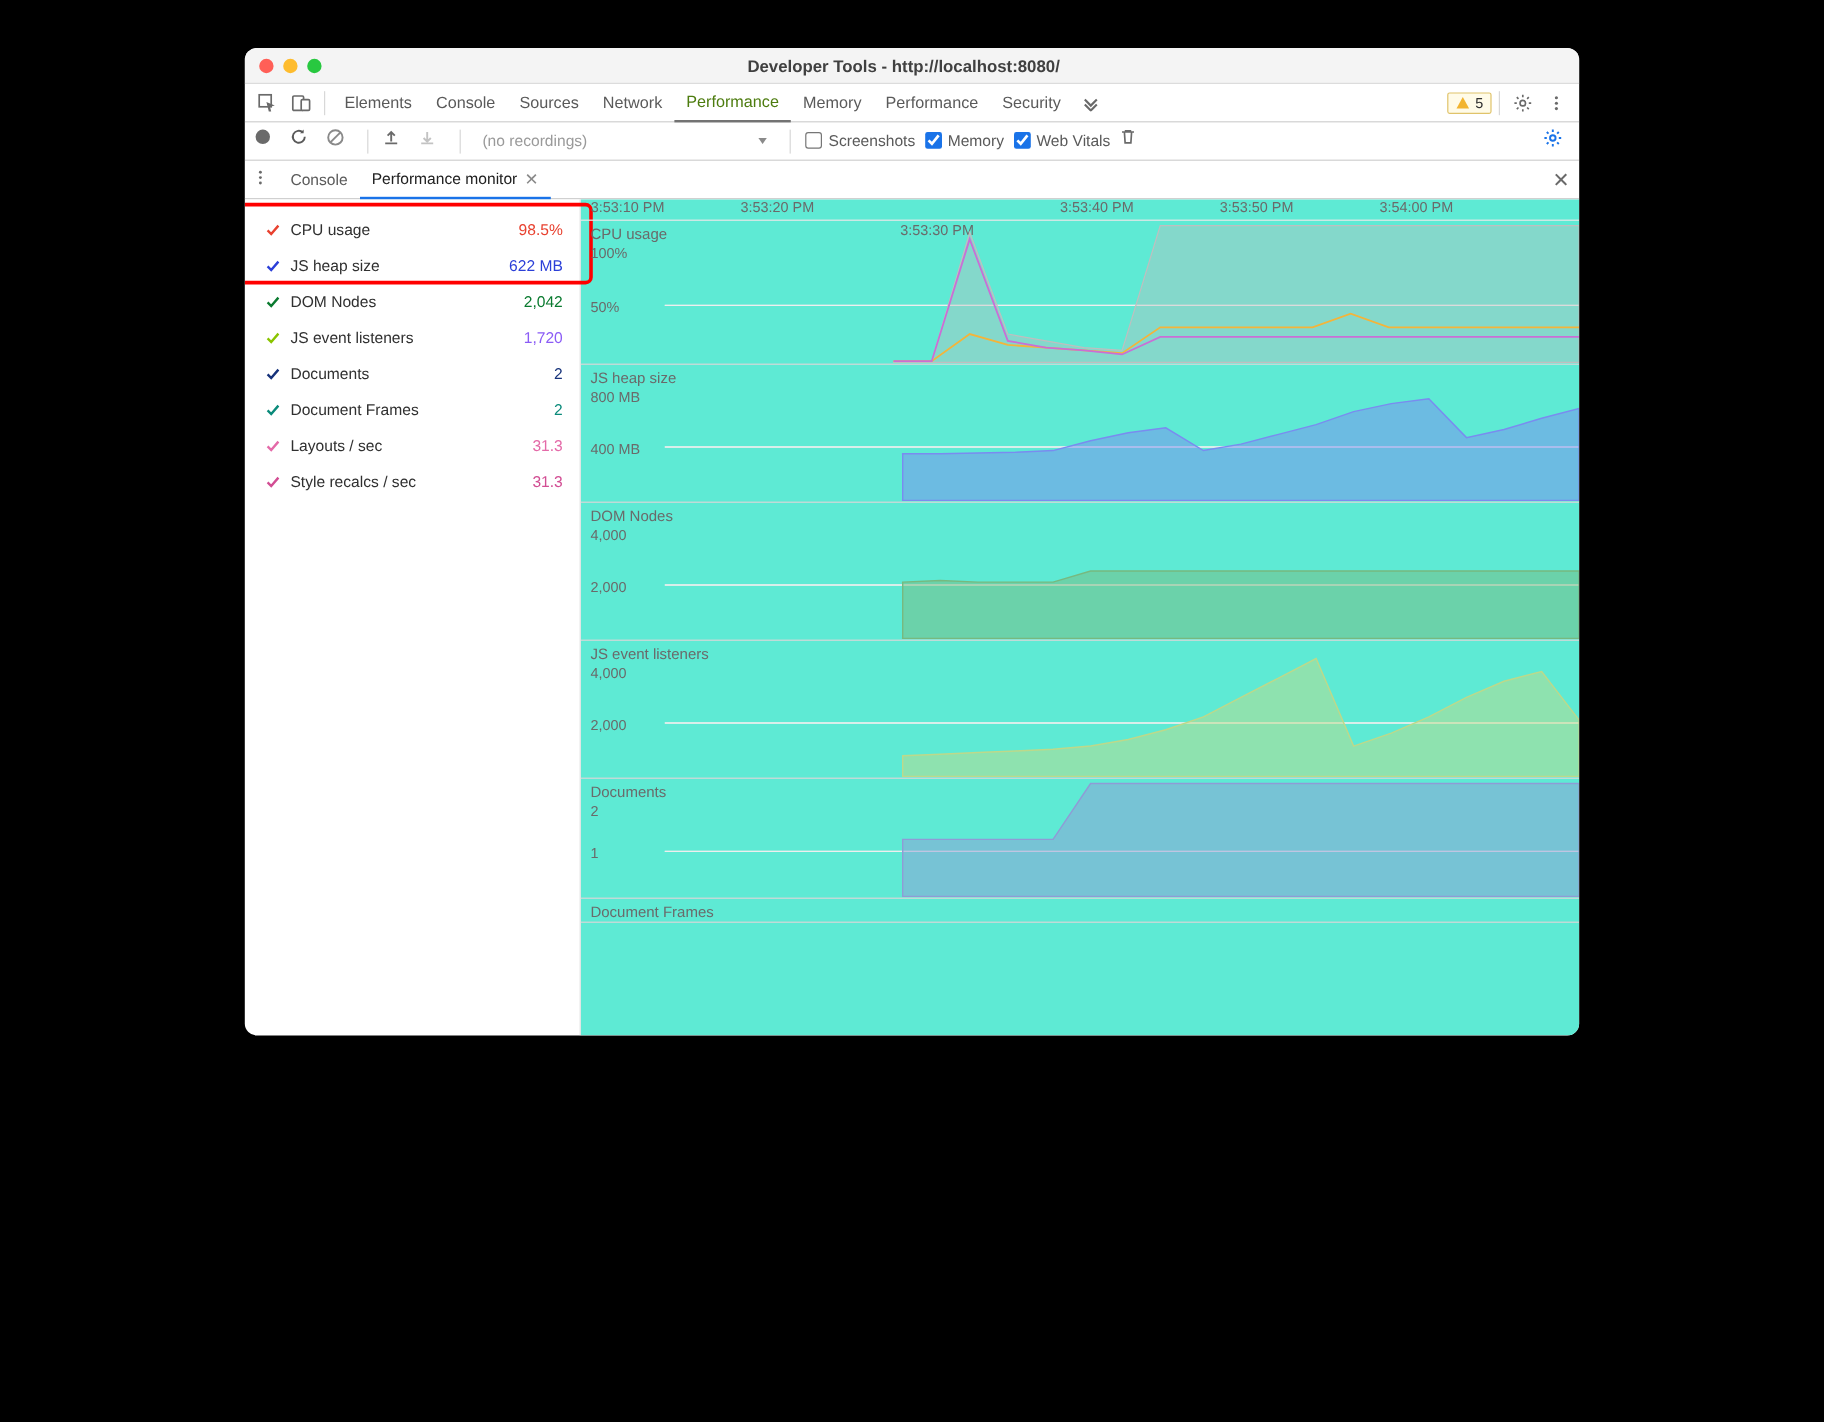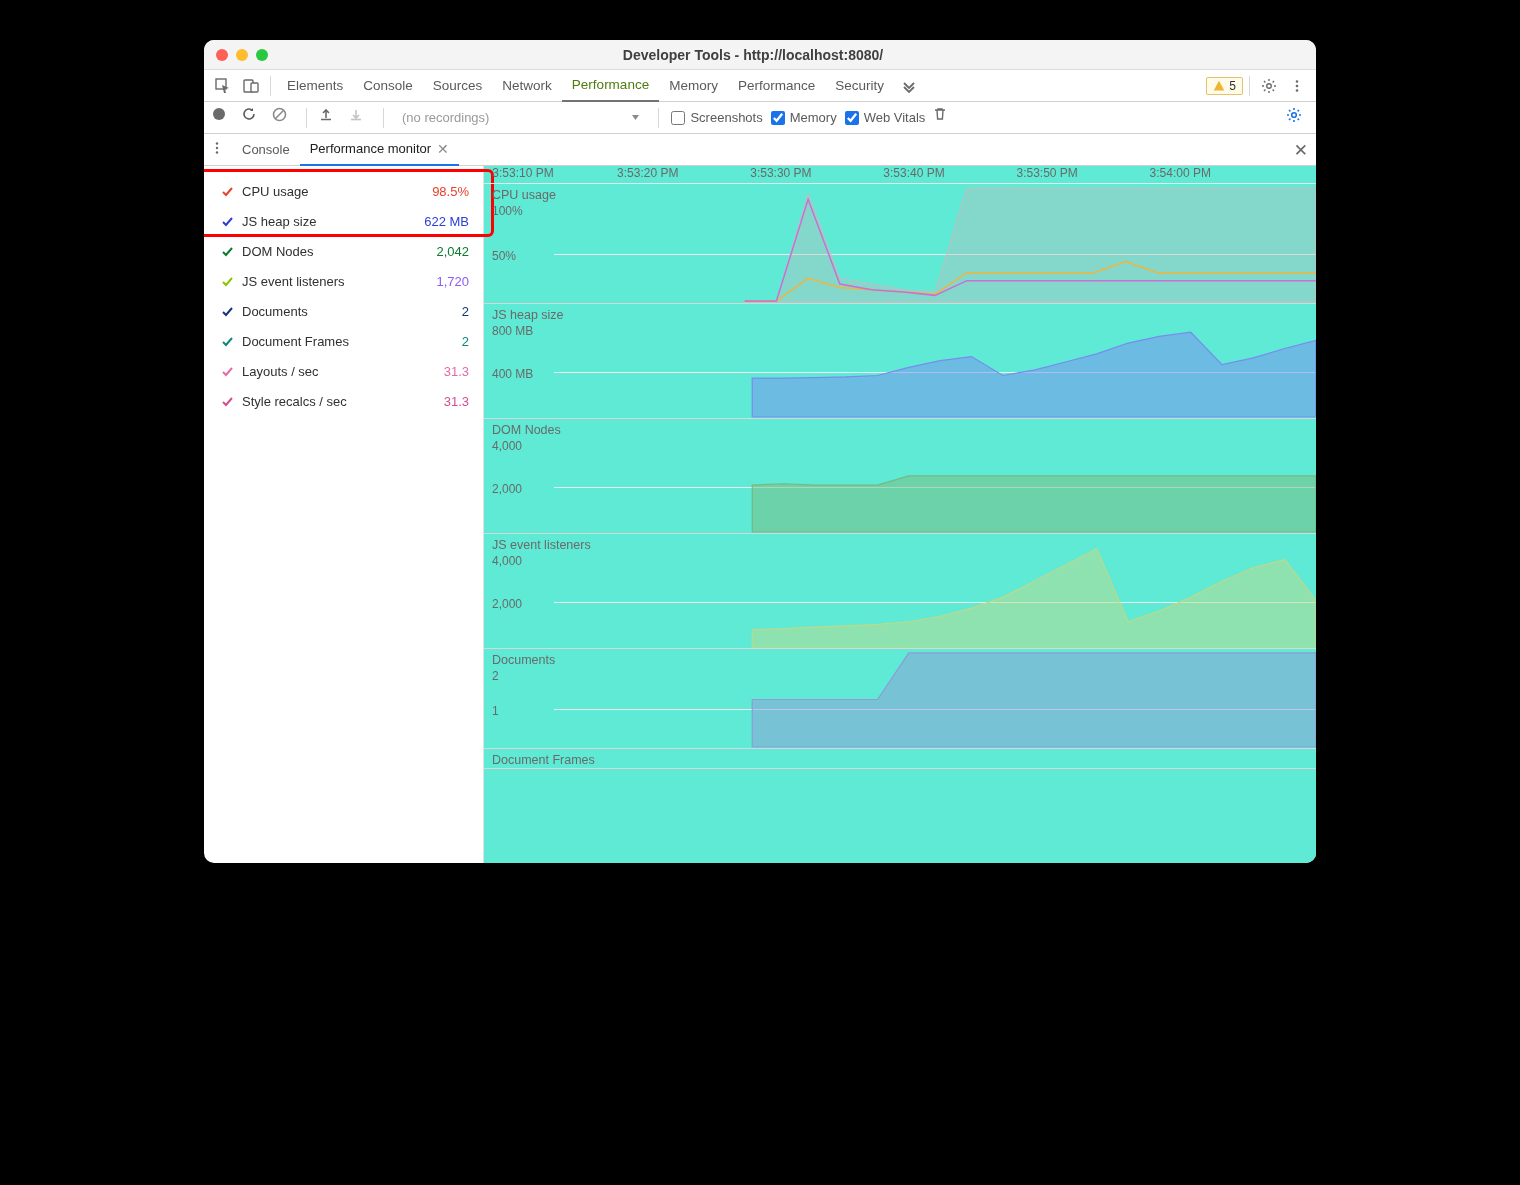--- a/index.html
+++ b/index.html
@@ -56,21 +56,21 @@
   .spacer { flex: 1; }
   .warn-badge { display:flex; align-items:center; gap:4px; border:1px solid #e0c36a; background:#fffbe8; padding:1px 6px; border-radius:2px; font-size:12px; }
   .warn-badge svg { width:12px; height:12px; }
   
   .perf-toolbar {
     height: 32px; display:flex; align-items:center; border-bottom:1px solid #d0d0d0;
     padding: 0 8px; gap: 8px; color:#5a5a5a;
   }
   .perf-toolbar .icon-btn { width:22px; height:22px; }
   .recordings { color:#9a9a9a; display:flex; align-items:center; gap:6px; padding:0 6px; }
-  .chk { display:flex; align-items:flex-end; gap:5px; }
+  .chk { display:flex; align-items:flex-start; gap:5px; }
   .chk input { width:14px; height:14px; accent-color:#1a73e8; }
   
   .disable-row { height:30px; border-bottom:1px solid #d0d0d0; display:flex; align-items:center; padding: 0 10px; gap:10px; }
   .select-like { color:#303030; display:flex; align-items:center; gap:10px; }
   
   .drawer-tabs { height:32px; display:flex; align-items:center; border-bottom:1px solid #d0d0d0; padding:0 6px; position:relative; }
   .drawer-tab { padding:0 10px; height:32px; display:flex; align-items:center; color:#5a5a5a; cursor:pointer; gap:6px; }
   .drawer-tab.active { color:#202020; border-bottom:2px solid #1a73e8; }
   .drawer-tab .close { color:#8a8a8a; font-size:14px; }
   .drawer-close { position:absolute; right:8px; top:6px; font-size:17px; color:#6a6a6a; cursor:pointer; }
@@ -308,21 +308,21 @@
             </span>
             <span class="label">Style recalcs / sec</span>
             <span class="val" style="color: rgb(210, 77, 147);">31.3</span>
           </div>
         </div>
     </div>
     <div class="charts">
       <div class="time-axis" id="time-axis">
           <span style="left: 1%;">3:53:10 PM</span>
           <span style="left: 16%;">3:53:20 PM</span>
-          <span style="left: 32%;">3:53:30 PM</span>
+          <span style="left: 32%; margin-top: 19px;">3:53:30 PM</span>
           <span style="left: 48%;">3:53:40 PM</span>
           <span style="left: 64%;">3:53:50 PM</span>
           <span style="left: 80%;">3:54:00 PM</span>
         </div>
       <div id="charts-container" style="flex:1; display:flex; flex-direction:column;">
           <div class="chart" style="height: 120px;">
             <div class="title">CPU usage</div>
             <div class="ytick" style="top: 20px;">100%</div>
             <div class="gridline" style="top: 70px;"></div>
             <div class="ytick" style="top: 65px;">50%</div>

